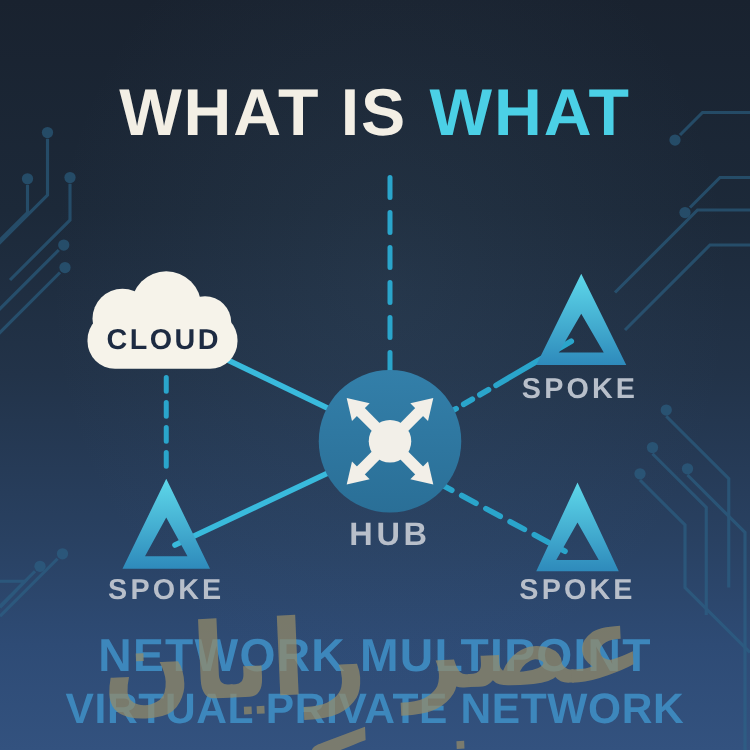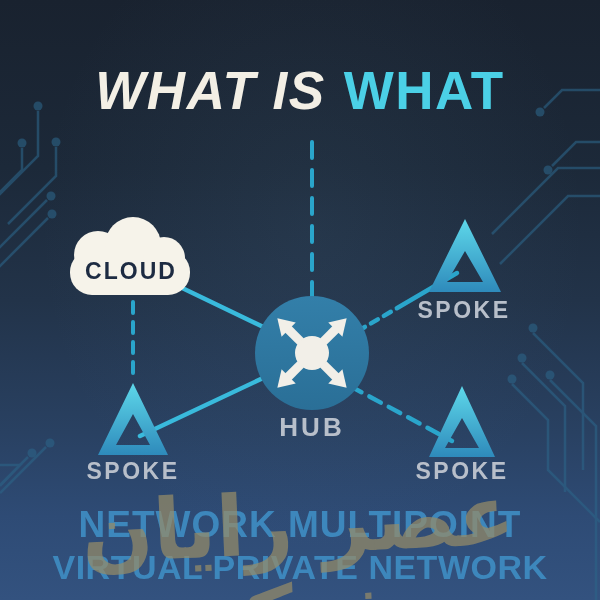--- a/index.html
+++ b/index.html
@@ -10,21 +10,21 @@
   }
   .glow {
     position:absolute; inset:0; pointer-events:none;
     background: radial-gradient(ellipse at 52% 38%, rgba(96,134,166,0.10), rgba(0,0,0,0) 62%);
   }
   .title {
     position:absolute; top:60px; left:0; width:100%;
     text-align:center; font-size:53px; font-weight:bold; letter-spacing:1.5px;
     white-space:nowrap;
   }
-  .title .t-white { color:#f3efe5; margin-right:18px;font-style:italic; }
+  .title .t-white { color:#f3efe5; margin-right:18px; }
   .title .t-cyan  { color:#4bd0e6; }
   svg.diagram { position:absolute; left:0; top:0; }
   .node-label { fill:#b8bfca; font-family:"Liberation Sans",sans-serif; font-weight:bold; }
   .subtitle {
     position:absolute; left:0; width:100%; text-align:center;
     color:#3d87bc; font-weight:bold; white-space:nowrap;
   }
   .sub1 { top:504px; font-size:37px; letter-spacing:1px; }
   .sub2 { top:548px; font-size:34px; letter-spacing:0.5px; }
   .watermark {

